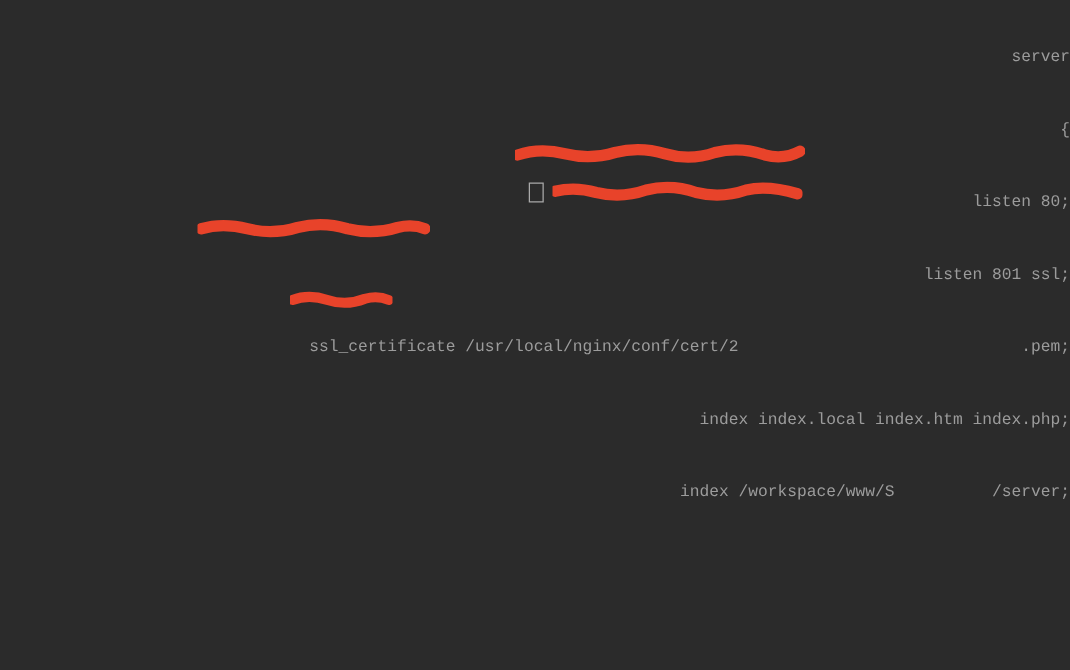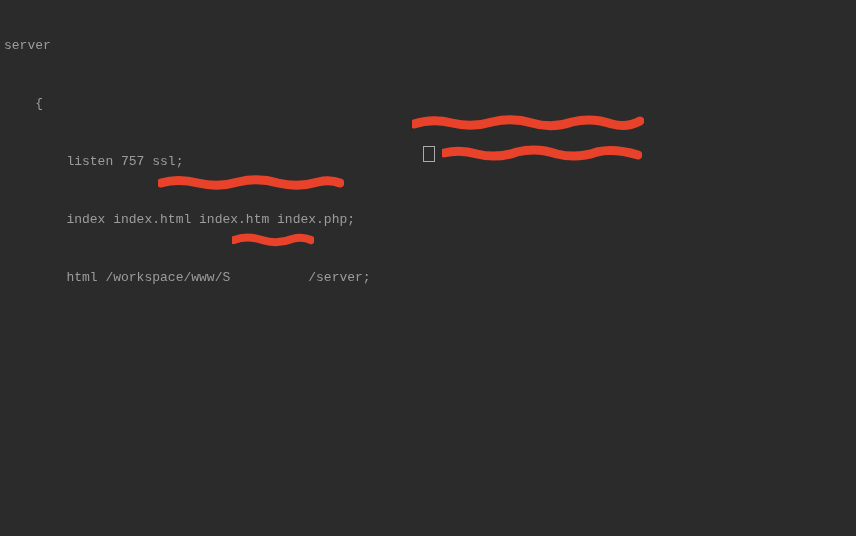--- a/index.html
+++ b/index.html
@@ -13,44 +13,46 @@
   .code-area {
     position: relative;
     font-family: "Courier New", Consolas, monospace;
     font-size: 13px;
     line-height: 29px;
     color: #9c9c9c;
     white-space: pre;
     padding-top: 2px;
     padding-left: 4px;
   }
-  .line { display: block; height: 29px; }
+  .line { display: block; height: 29px; text-align: right; }
   .redact {
     position: absolute;
     pointer-events: none;
   }
   .redact svg { display: block; }
   .cursor-box {
     position: absolute;
     left: 423px;
     top: 146px;
     width: 10px;
     height: 14px;
     border: 1px solid #aaa;
   }
 </style>
 </head>
 <body>
 
 <div class="code-area">
 <span class="line">server</span>
 <span class="line">    {</span>
-<span class="line">        listen 757 ssl;</span>
-<span class="line">        index index.html index.htm index.php;</span>
-<span class="line"><span>        html /workspace/www/S</span><span style="visibility:hidden">xxxxxxxxxx</span><span>/server;</span></span>
+<span class="line">        listen 80;</span>
+<span class="line">        listen 801 ssl;</span>
+<span class="line"><span>        ssl_certificate /usr/local/nginx/conf/cert/2</span><span style="visibility:hidden">xxxxxxxxxxxxxxxxxxxxxxxxxxxxx</span><span>.pem;</span></span>
+<span class="line">        index index.local index.htm index.php;</span>
+<span class="line"><span>        index /workspace/www/S</span><span style="visibility:hidden">xxxxxxxxxx</span><span>/server;</span></span>
 
 
 
 
 
 
 
 
 
 </div>

